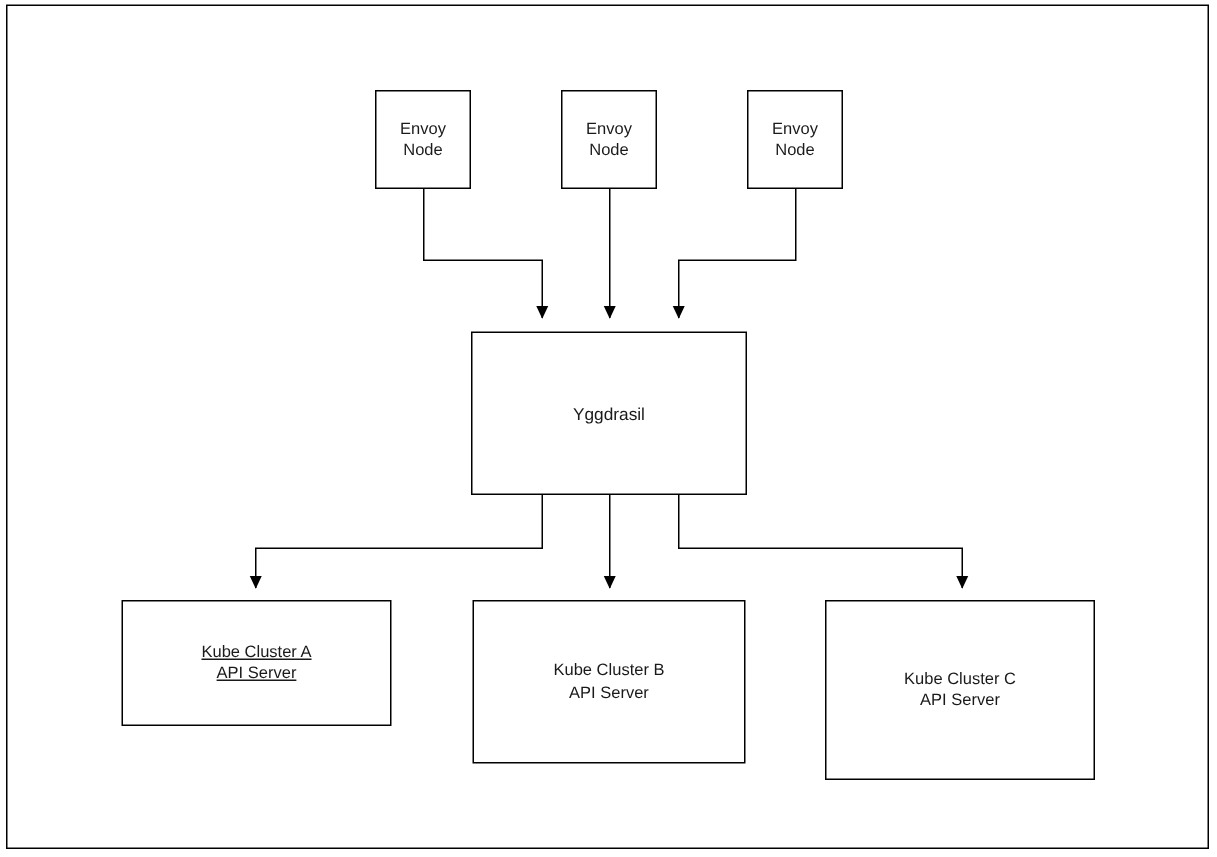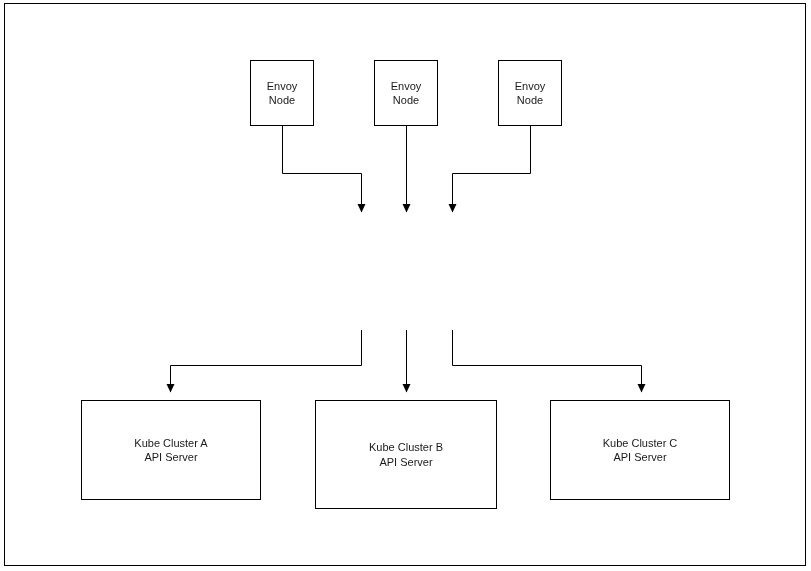--- a/index.html
+++ b/index.html
@@ -112,29 +112,32 @@
   <div class="node envoy" style="left:374px; top:60px; width:64px; height:66px;">
     <span>Envoy
 Node</span>
   </div>
 
   <div class="node envoy" style="left:498px; top:60px; width:64px; height:66px;">
     <span>Envoy
 Node</span>
   </div>
 
+  <div class="node hub" style="left:314px; top:221px; width:184px; height:109px;">
+    <span>Yggdrasil</span>
+  </div>
 
-  <div class="node cluster" style="left:81px; top:400px; width:180px; height:100px;">
+  <div class="node cluster" style="left:81px; top:400px; width:180px; height:84px;text-decoration:underline;">
     <span>Kube Cluster A
 API Server</span>
   </div>
 
   <div class="node cluster" style="left:315px; top:400px; width:182px; height:109px;">
     <span>Kube Cluster B
 API Server</span>
   </div>
 
-  <div class="node cluster" style="left:550px; top:400px; width:180px; height:100px;">
+  <div class="node cluster" style="left:550px; top:400px; width:180px; height:120px;">
     <span>Kube Cluster C
 API Server</span>
   </div>
 
 </div>
 
 </body></html>

